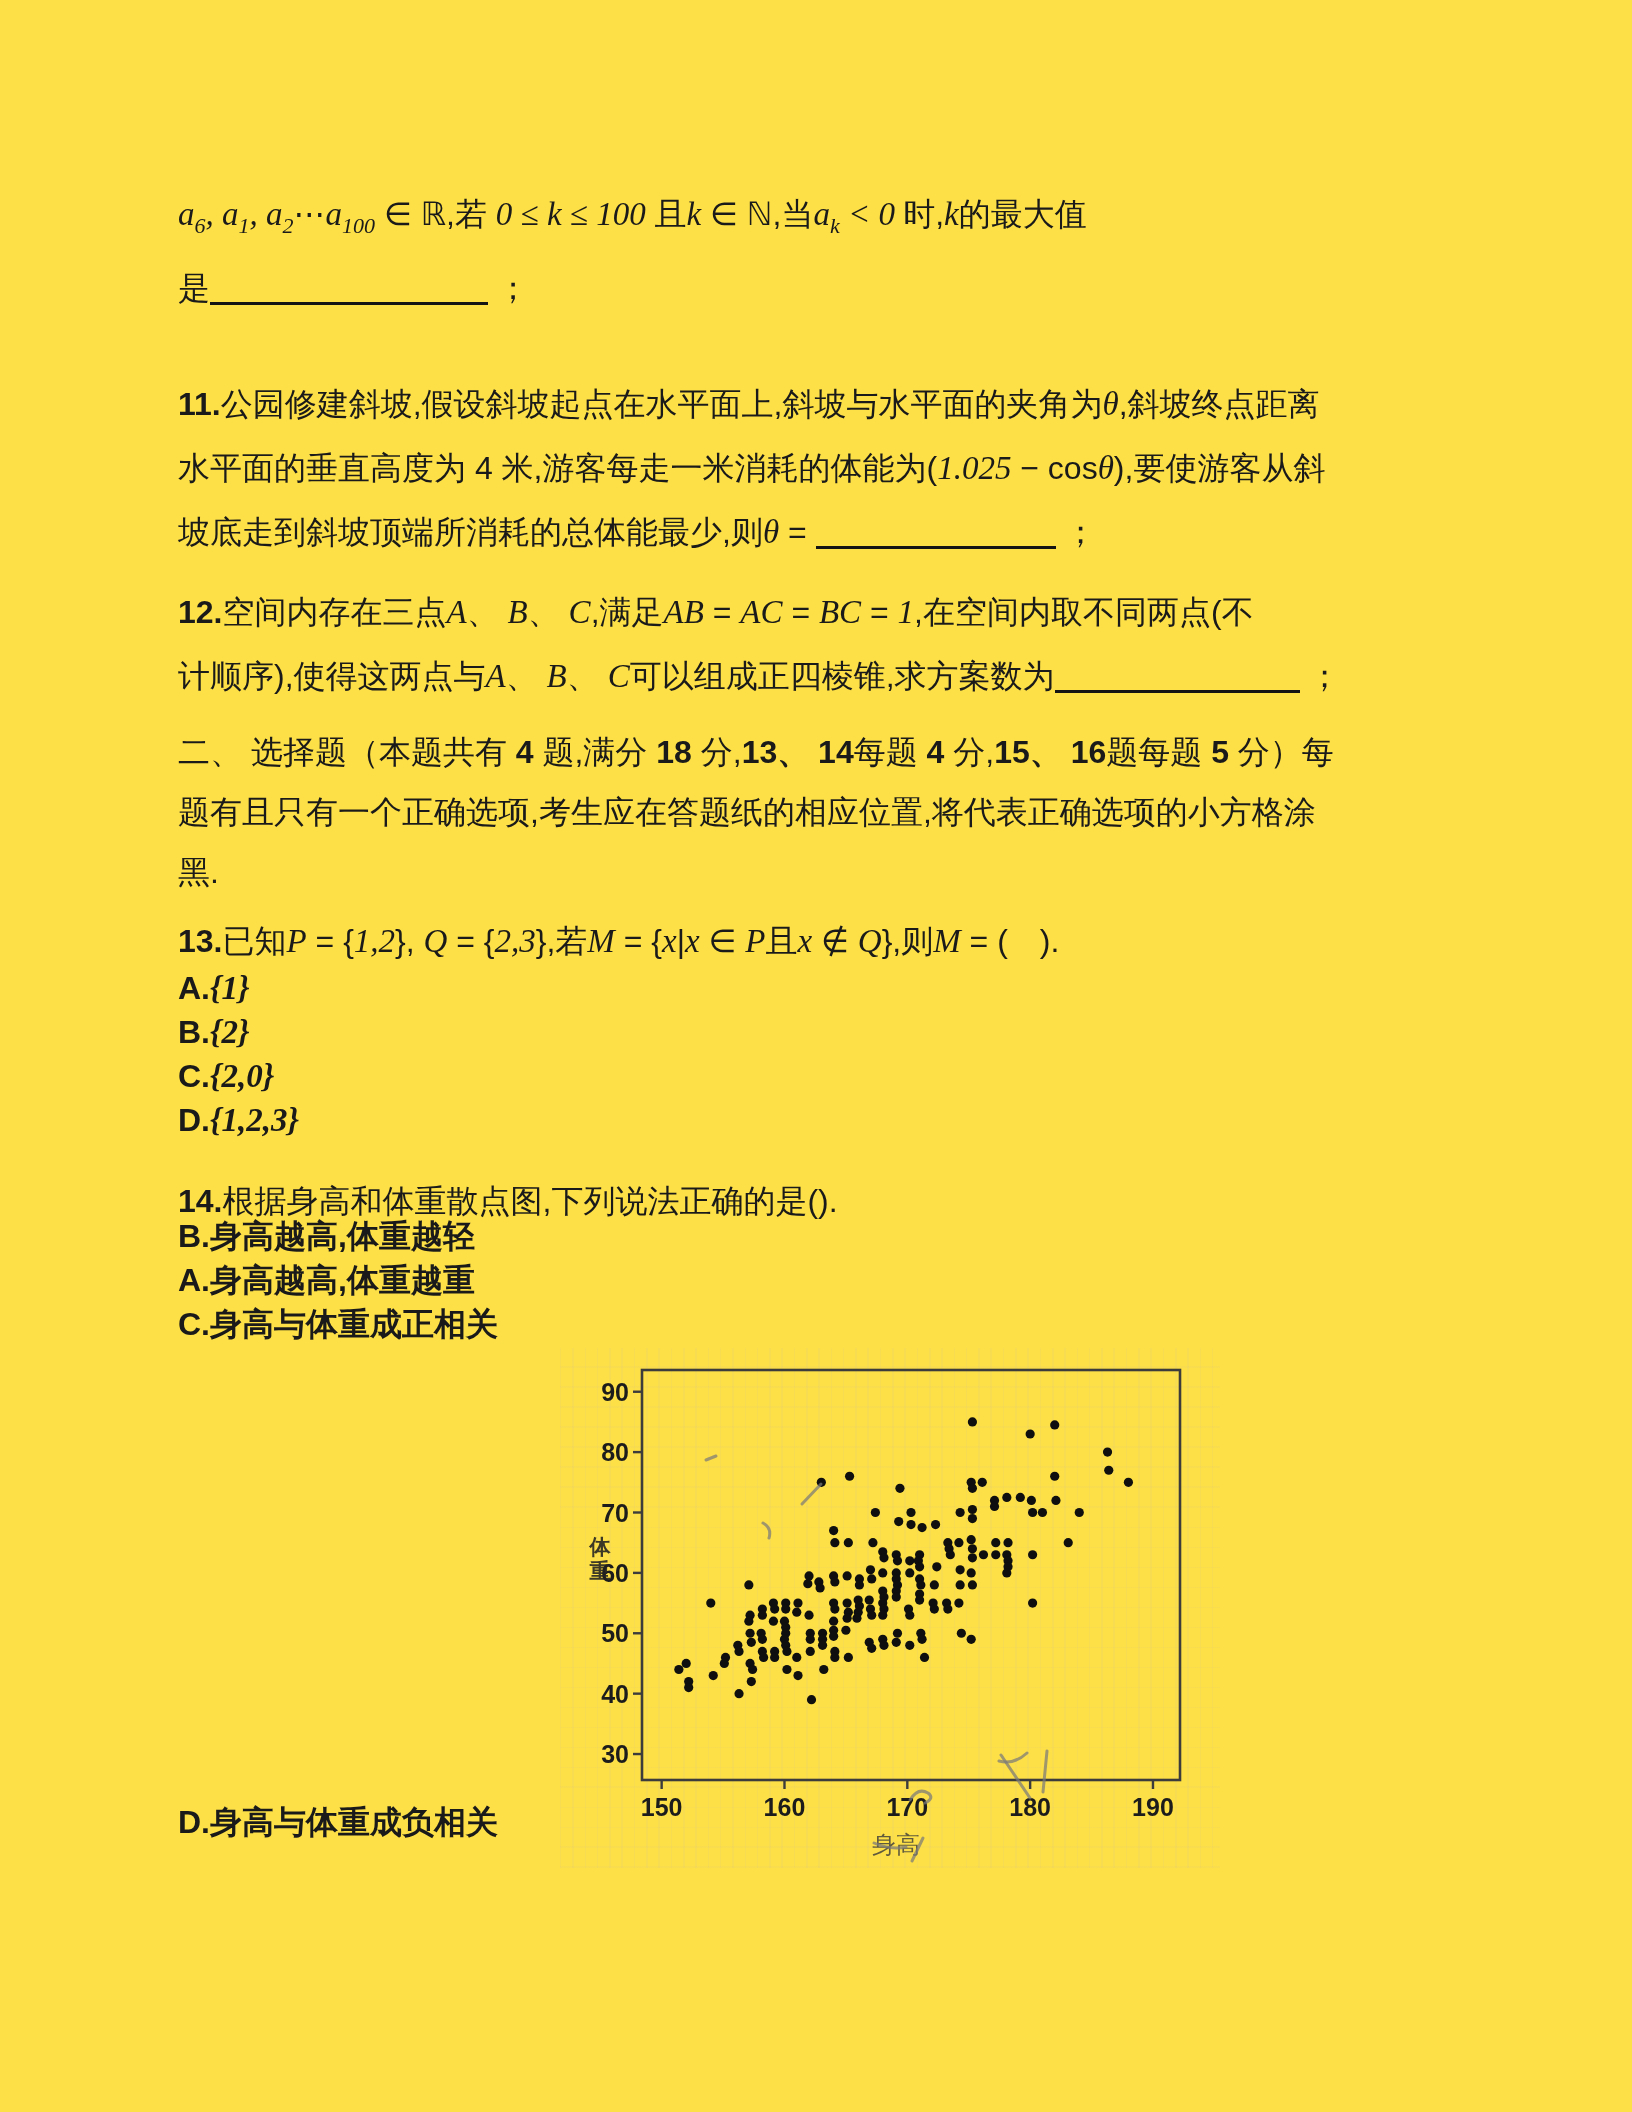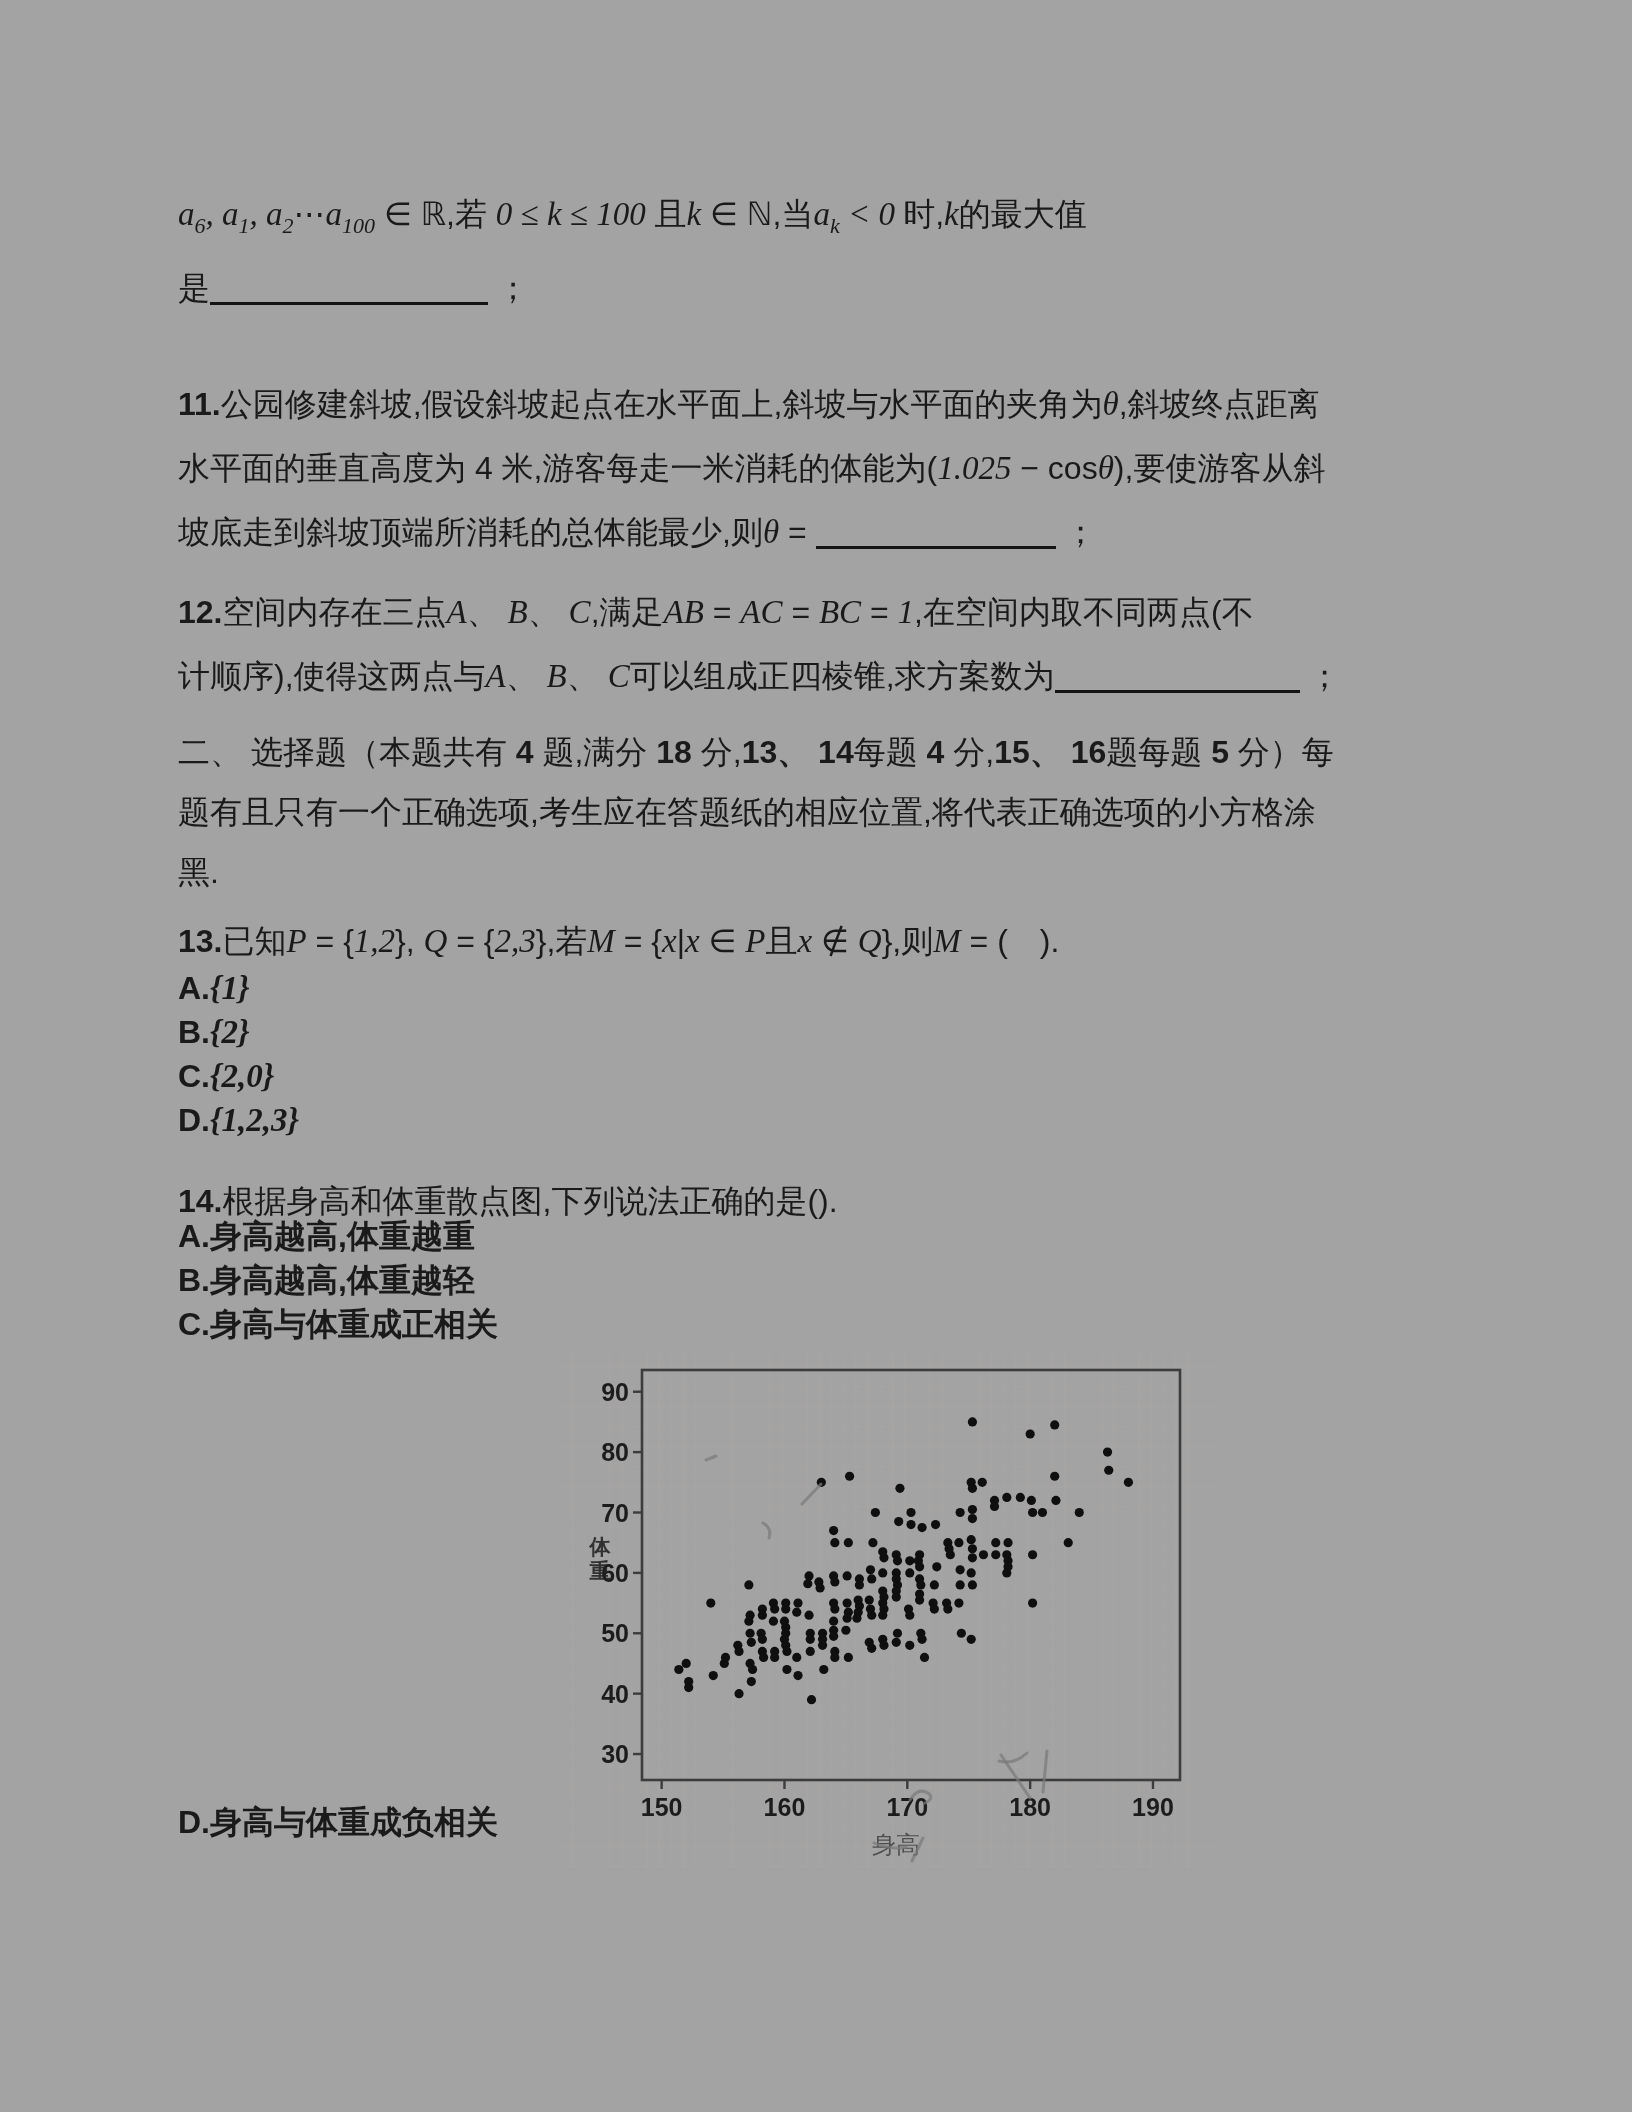--- a/index.html
+++ b/index.html
@@ -1,16 +1,16 @@
 <!DOCTYPE html>
 <html><head>
 <meta charset="utf-8">
 <style>
   html,body{margin:0;padding:0;background:#fff;}
-  .page{position:relative;width:1632px;height:2112px;background:#a3a3a3;overflow:hidden;
+  .page{position:relative;width:1632px;height:2112px;background:#fde047;overflow:hidden;
         font-family:"Liberation Sans","DejaVu Sans",sans-serif;color:#1a1a1a;}
   .blk{position:absolute;left:178px;width:1300px;font-size:32px;}
   .ln{white-space:pre;}
   .lh60 .ln{line-height:60px;}
   .lh62 .ln{line-height:62px;}
   .lh64 .ln{line-height:64px;}
   .opt .ln{line-height:44px;font-weight:bold;}
   
   .r-n{}
   .r-b{font-weight:700;margin-top:18px;}
@@ -61,22 +61,22 @@
     <div class="ln"><span class="r-n">A.</span><span class="r-i">{1}</span></div>
     <div class="ln"><span class="r-n">B.</span><span class="r-i">{2}</span></div>
     <div class="ln"><span class="r-n">C.</span><span class="r-i">{2,0}</span></div>
     <div class="ln"><span class="r-n">D.</span><span class="r-i">{1,2,3}</span></div>
   </div>
 
   <div class="blk lh62" style="top:1170px">
     <div class="ln"><span class="r-b">14.</span><span class="r-n">根据身高和体重散点图,下列说法正确的是().</span></div>
   </div>
   <div class="blk opt" style="top:1214px">
+    <div class="ln"><span class="r-n">B.身高越高,体重越轻</span></div>
     <div class="ln"><span class="r-n">A.身高越高,体重越重</span></div>
-    <div class="ln"><span class="r-n">B.身高越高,体重越轻</span></div>
     <div class="ln"><span class="r-n">C.身高与体重成正相关</span></div>
   </div>
 
   <div class="chart">
     <svg id="chart-svg" width="660" height="520" viewBox="0 0 660 520">
         <rect x="82" y="22" width="538" height="410" fill="none" stroke="#3c3c3c" stroke-width="2.6"></rect>
         <line x1="101.65296803652961" y1="432" x2="101.65296803652961" y2="441" stroke="#3c3c3c" stroke-width="2.4"></line>
         <text x="101.65296803652961" y="468" text-anchor="middle" class="tick">150</text>
         <line x1="224.4840182648402" y1="432" x2="224.4840182648402" y2="441" stroke="#3c3c3c" stroke-width="2.4"></line>
         <text x="224.4840182648402" y="468" text-anchor="middle" class="tick">160</text>

